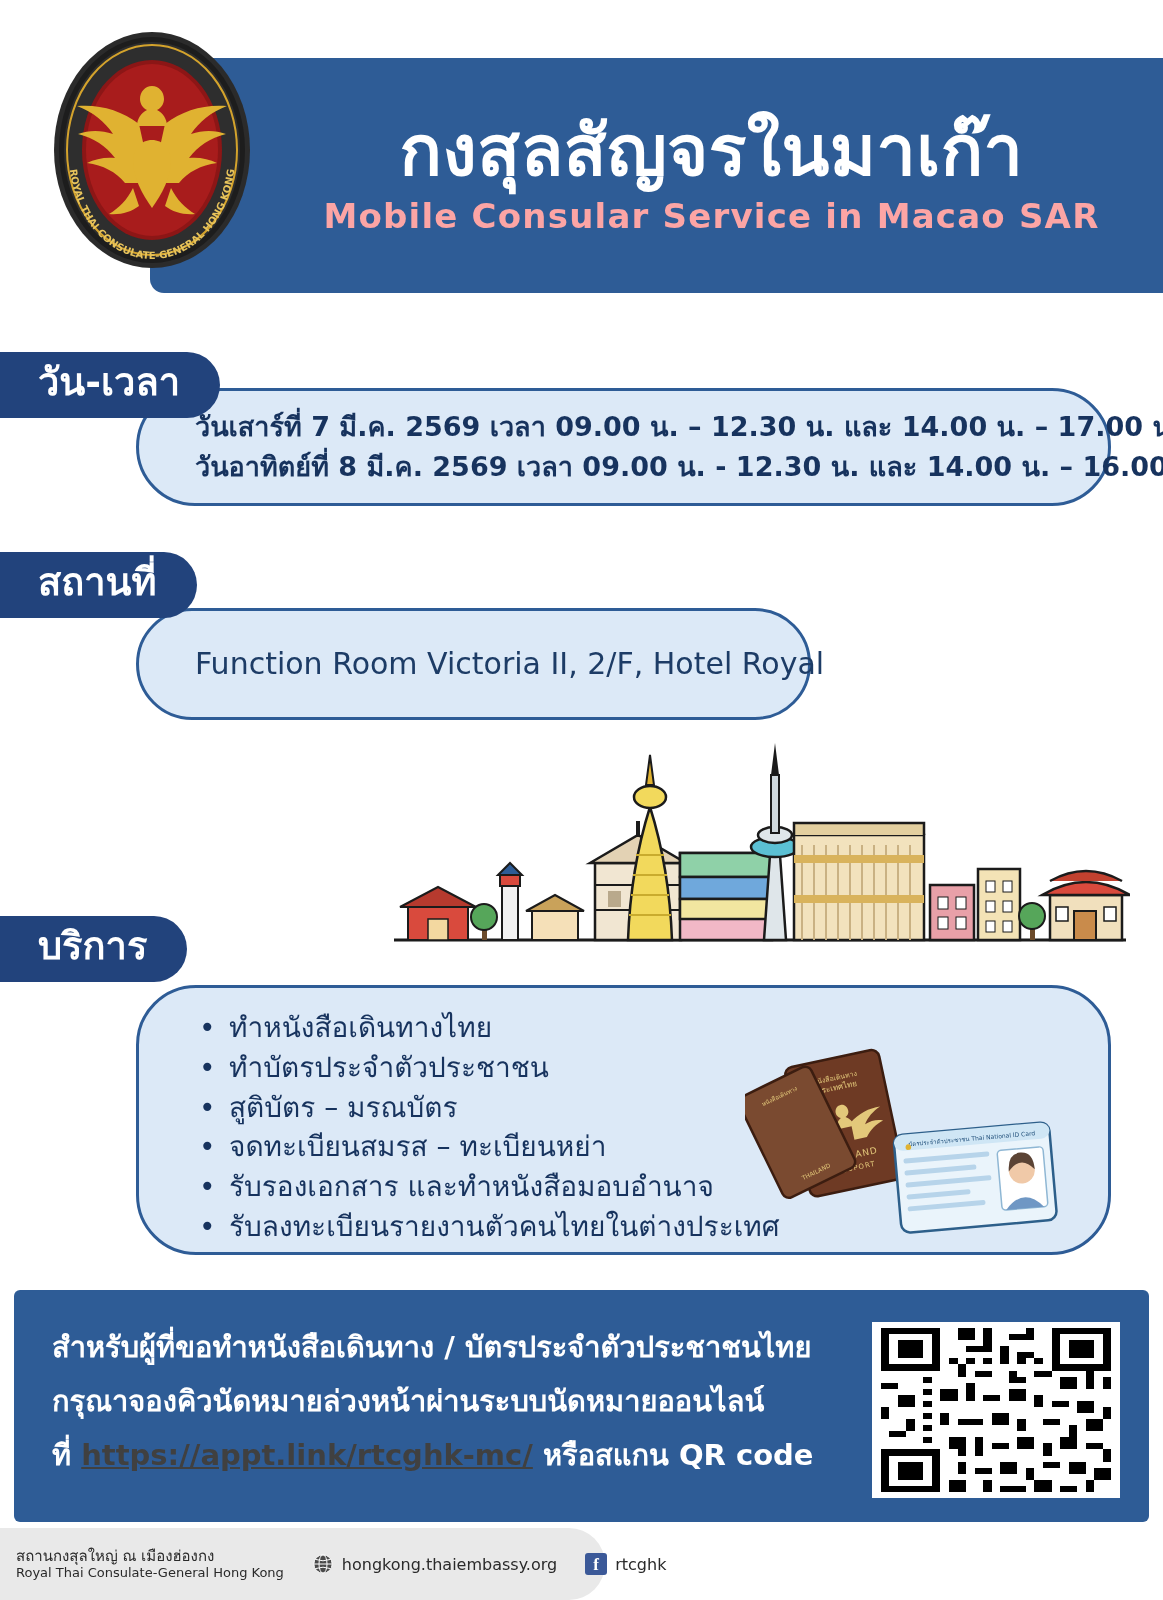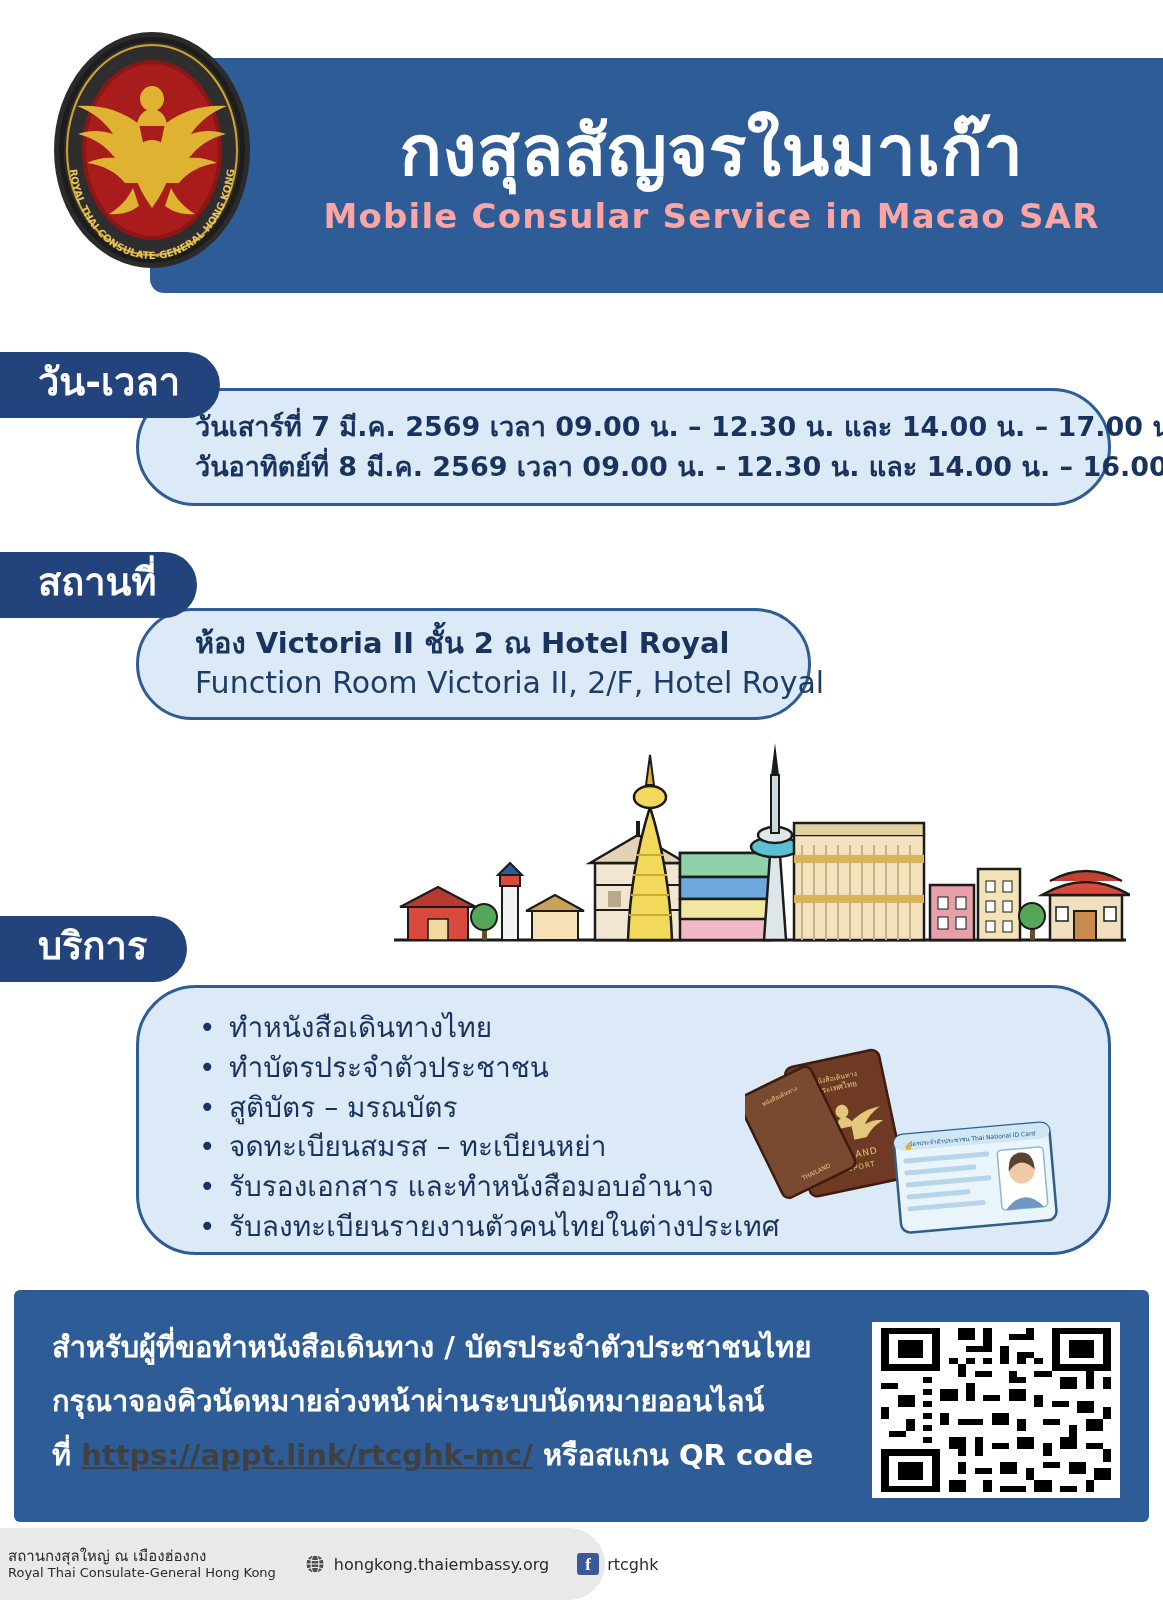--- a/index.html
+++ b/index.html
@@ -182,21 +182,21 @@
     position: absolute;
     left: 0px; top: 1528px;
     width: 605px; height: 72px;
     background: #e9e9e9;
     border-top-right-radius: 36px;
     border-bottom-right-radius: 36px;
     display: flex;
     align-items: center;
   }
   .org-block {
-    margin-left: 8px;
+    margin-left: 16px;
     color: #2a2a2a;
     line-height: 1.25;
   }
   .org-th { font-size: 15px; white-space: nowrap; }
   .org-en { font-size: 13px; white-space: nowrap; }
   .bb-sep {
     width: 1px; height: 38px;
     background: #b9b9b9;
     margin: 0 14px;
   }
@@ -256,21 +256,20 @@
   </div>
 
   <div class="tab" id="tab-datetime">วัน-เวลา</div>
   <div class="card" id="card-datetime">
     <div class="dt-line">วันเสาร์ที่ 7 มี.ค. 2569 เวลา 09.00 น. – 12.30 น. และ 14.00 น. – 17.00 น.</div>
     <div class="dt-line">วันอาทิตย์ที่ 8 มี.ค. 2569 เวลา 09.00 น. - 12.30 น. และ 14.00 น. – 16.00 น.</div>
   </div>
 
   <div class="tab" id="tab-venue">สถานที่</div>
   <div class="card" id="card-venue">
-    <div class="venue-th">ห้อง Victoria II ชั้น 2  ณ  Hotel Royal</div>
     <div class="venue-en">Function Room Victoria II, 2/F, Hotel Royal</div>
   </div>
 
   <div id="skyline">
     <svg viewBox="0 0 740 215" width="740" height="215">
 
       <line x1="4" y1="205" x2="736" y2="205" stroke="#1b1b1b" stroke-width="3"></line>
 
       <g>
         <rect x="18" y="172" width="60" height="33" fill="#d94a3d" stroke="#1b1b1b" stroke-width="2"></rect>

